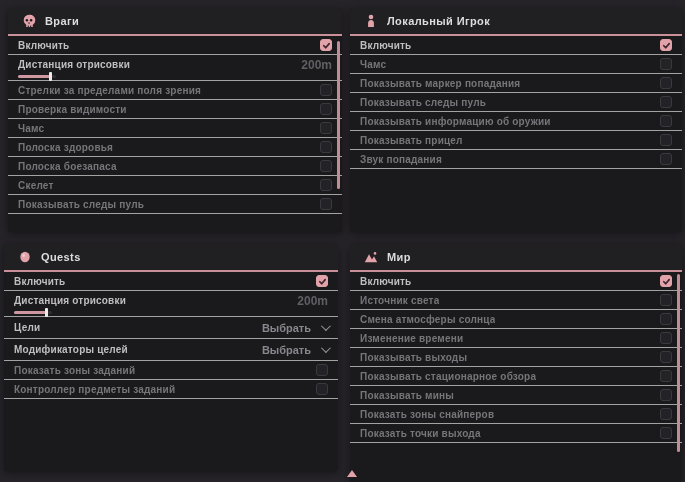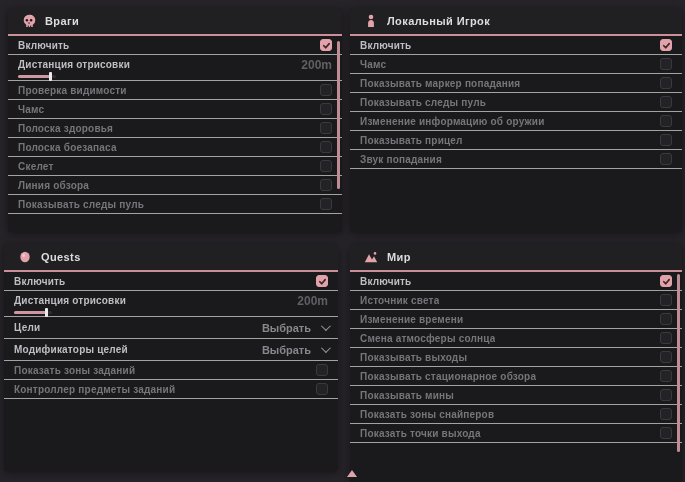--- a/index.html
+++ b/index.html
@@ -113,41 +113,41 @@
           <div class="line">
             <span class="label">Дистанция отрисовки</span>
             <span class="value">200m</span>
           </div>
           <div class="track">
             <div class="fill" style="width:85%"></div>
             <div class="handle" style="left:calc(85% - 1px)"></div>
           </div>
         </div>
         <div class="row row-checkbox">
+          <span class="label">Стрелки за пределами поля зрения</span>
+          <span class="checkbox"></span>
+        </div>
+        <div class="row row-checkbox">
           <span class="label">Проверка видимости</span>
           <span class="checkbox"></span>
         </div>
         <div class="row row-checkbox">
           <span class="label">Чамс</span>
           <span class="checkbox"></span>
         </div>
         <div class="row row-checkbox">
           <span class="label">Полоска здоровья</span>
           <span class="checkbox"></span>
         </div>
         <div class="row row-checkbox">
           <span class="label">Полоска боезапаса</span>
           <span class="checkbox"></span>
         </div>
         <div class="row row-checkbox">
           <span class="label">Скелет</span>
-          <span class="checkbox"></span>
-        </div>
-        <div class="row row-checkbox">
-          <span class="label">Линия обзора</span>
           <span class="checkbox"></span>
         </div>
         <div class="row row-checkbox">
           <span class="label">Показывать следы пуль</span>
           <span class="checkbox"></span>
         </div>
       </div>
     <div class="scrollbar"></div>
   </section>
 
@@ -176,21 +176,21 @@
         </div>
         <div class="row row-checkbox">
           <span class="label">Показывать маркер попадания</span>
           <span class="checkbox"></span>
         </div>
         <div class="row row-checkbox">
           <span class="label">Показывать следы пуль</span>
           <span class="checkbox"></span>
         </div>
         <div class="row row-checkbox">
-          <span class="label">Изменение информацию об оружии</span>
+          <span class="label">Показывать информацию об оружии</span>
           <span class="checkbox"></span>
         </div>
         <div class="row row-checkbox">
           <span class="label">Показывать прицел</span>
           <span class="checkbox"></span>
         </div>
         <div class="row row-checkbox">
           <span class="label">Звук попадания</span>
           <span class="checkbox"></span>
         </div>
@@ -268,25 +268,25 @@
             <svg viewBox="0 0 10 10">
               <path d="M2 5.2l2.1 2.4L8 2.9" stroke="#3c262c" stroke-width="1.8" fill="none" stroke-linecap="round" stroke-linejoin="round"></path>
             </svg>
           </span>
         </div>
         <div class="row row-checkbox">
           <span class="label">Источник света</span>
           <span class="checkbox"></span>
         </div>
         <div class="row row-checkbox">
+          <span class="label">Смена атмосферы солнца</span>
+          <span class="checkbox"></span>
+        </div>
+        <div class="row row-checkbox">
           <span class="label">Изменение времени</span>
-          <span class="checkbox"></span>
-        </div>
-        <div class="row row-checkbox">
-          <span class="label">Смена атмосферы солнца</span>
           <span class="checkbox"></span>
         </div>
         <div class="row row-checkbox">
           <span class="label">Показывать выходы</span>
           <span class="checkbox"></span>
         </div>
         <div class="row row-checkbox">
           <span class="label">Показывать стационарное обзора</span>
           <span class="checkbox"></span>
         </div>

